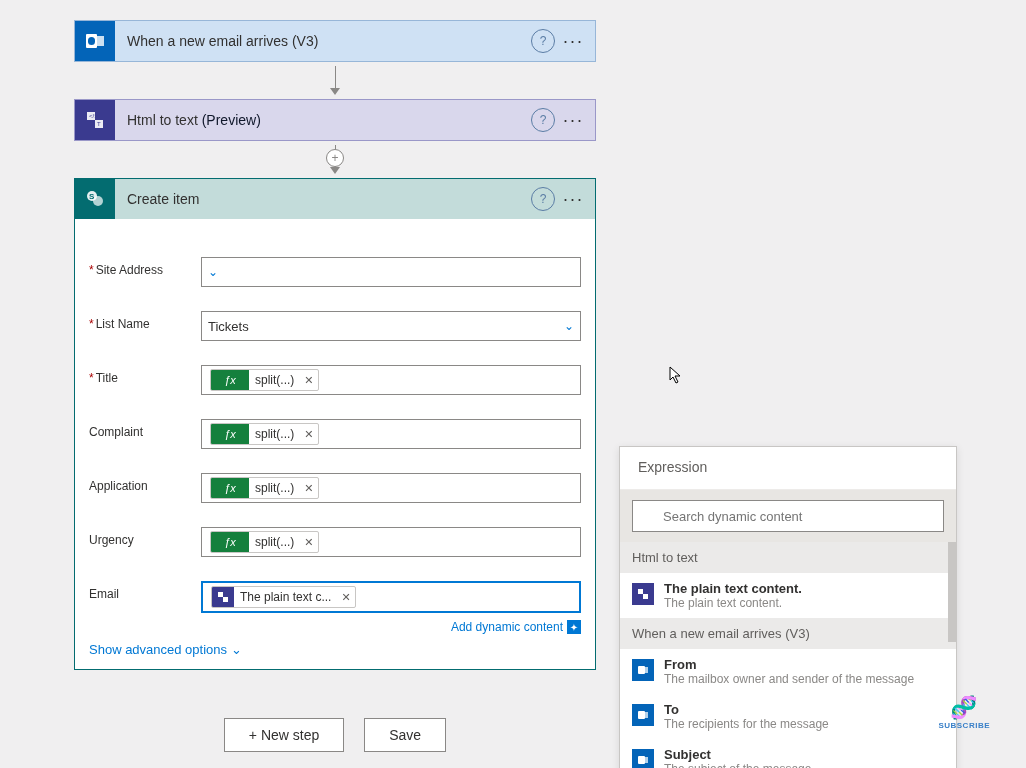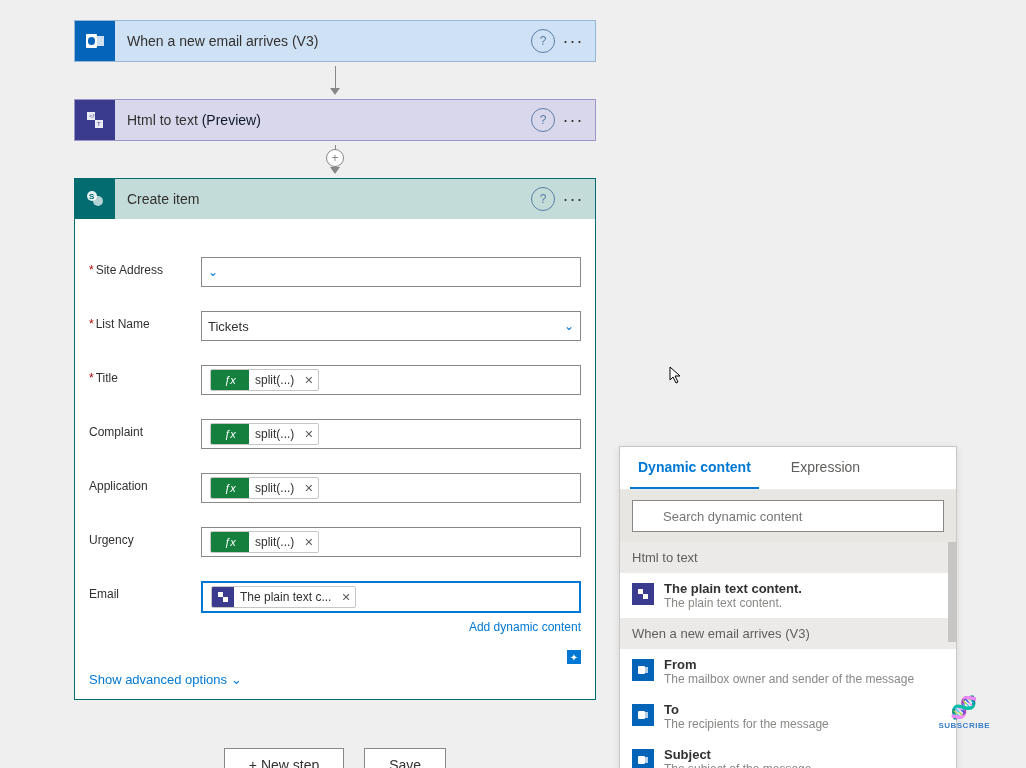--- a/index.html
+++ b/index.html
@@ -36,21 +36,21 @@
 .chev { color: #0078d4; font-size: 12px; }
 .field.active { border: 2px solid #0078d4; }
 
 .token { display: inline-flex; align-items: center; background: #fff; border: 1px solid #c8c6c4; border-radius: 2px; height: 22px; margin: 1px 2px; overflow: hidden; font-size: 12px; }
 .token-fx { background: #15803d; color: #fff; width: 38px; height: 22px; display: flex; align-items: center; justify-content: center; font-style: italic; font-size: 11px; }
 .token-dyn { background: #3a3a8f; color: #fff; width: 22px; height: 22px; display: flex; align-items: center; justify-content: center; }
 .token-label { padding: 0 6px; }
 .token-x { padding: 0 4px; color: #605e5c; cursor: pointer; font-size: 11px; }
 
 .add-dyn-row { text-align: right; margin-top: -2px; }
-.add-dyn { color: #0078d4; font-size: 12px; cursor: pointer; display: inline-flex; align-items: flex-end; gap: 16px; flex-direction: column; }
+.add-dyn { color: #0078d4; font-size: 12px; cursor: pointer; display: inline-flex; align-items: flex-start; gap: 4px; }
 .add-dyn-badge { width: 14px; height: 14px; background: #0078d4; color: #fff; font-size: 10px; display: inline-flex; align-items: center; justify-content: center; }
 
 .advanced { color: #0078d4; font-size: 13px; cursor: pointer; padding: 8px 0 2px 0; display: inline-flex; align-items: center; gap: 4px; }
 
 .actions { width: 522px; display: flex; justify-content: center; gap: 20px; margin-top: 48px; }
 .btn { border: 1px solid #8a8886; background: #fff; padding: 8px 24px; font-size: 14px; cursor: pointer; color: #323130; }
 
 .panel { position: absolute; left: 619px; top: 446px; width: 338px; background: #fff; border: 1px solid #c8c6c4; box-shadow: 0 2px 8px rgba(0,0,0,0.1); }
 .panel-tabs { display: flex; padding: 0 10px; border-bottom: 1px solid #edebe9; }
 .panel-tab { padding: 12px 8px; font-size: 14px; color: #605e5c; cursor: pointer; border-bottom: 2px solid transparent; margin-right: 24px; }
@@ -222,21 +222,20 @@
   </div>
 
   <div class="actions">
     <button class="btn">+ New step</button>
     <button class="btn">Save</button>
   </div>
 </div>
 
 <div class="panel">
   <div class="panel-tabs">
-    <div class="panel-tab active">Dynamic content</div>
     <div class="panel-tab">Expression</div>
   </div>
   <div class="panel-search-wrap">
     <div class="search-box">
       <span class="search-icon">🔍</span>
       <input class="panel-search" placeholder="Search dynamic content" style="">
     </div>
   </div>
   <div class="panel-body">
     <div class="scroll-vis"></div>

